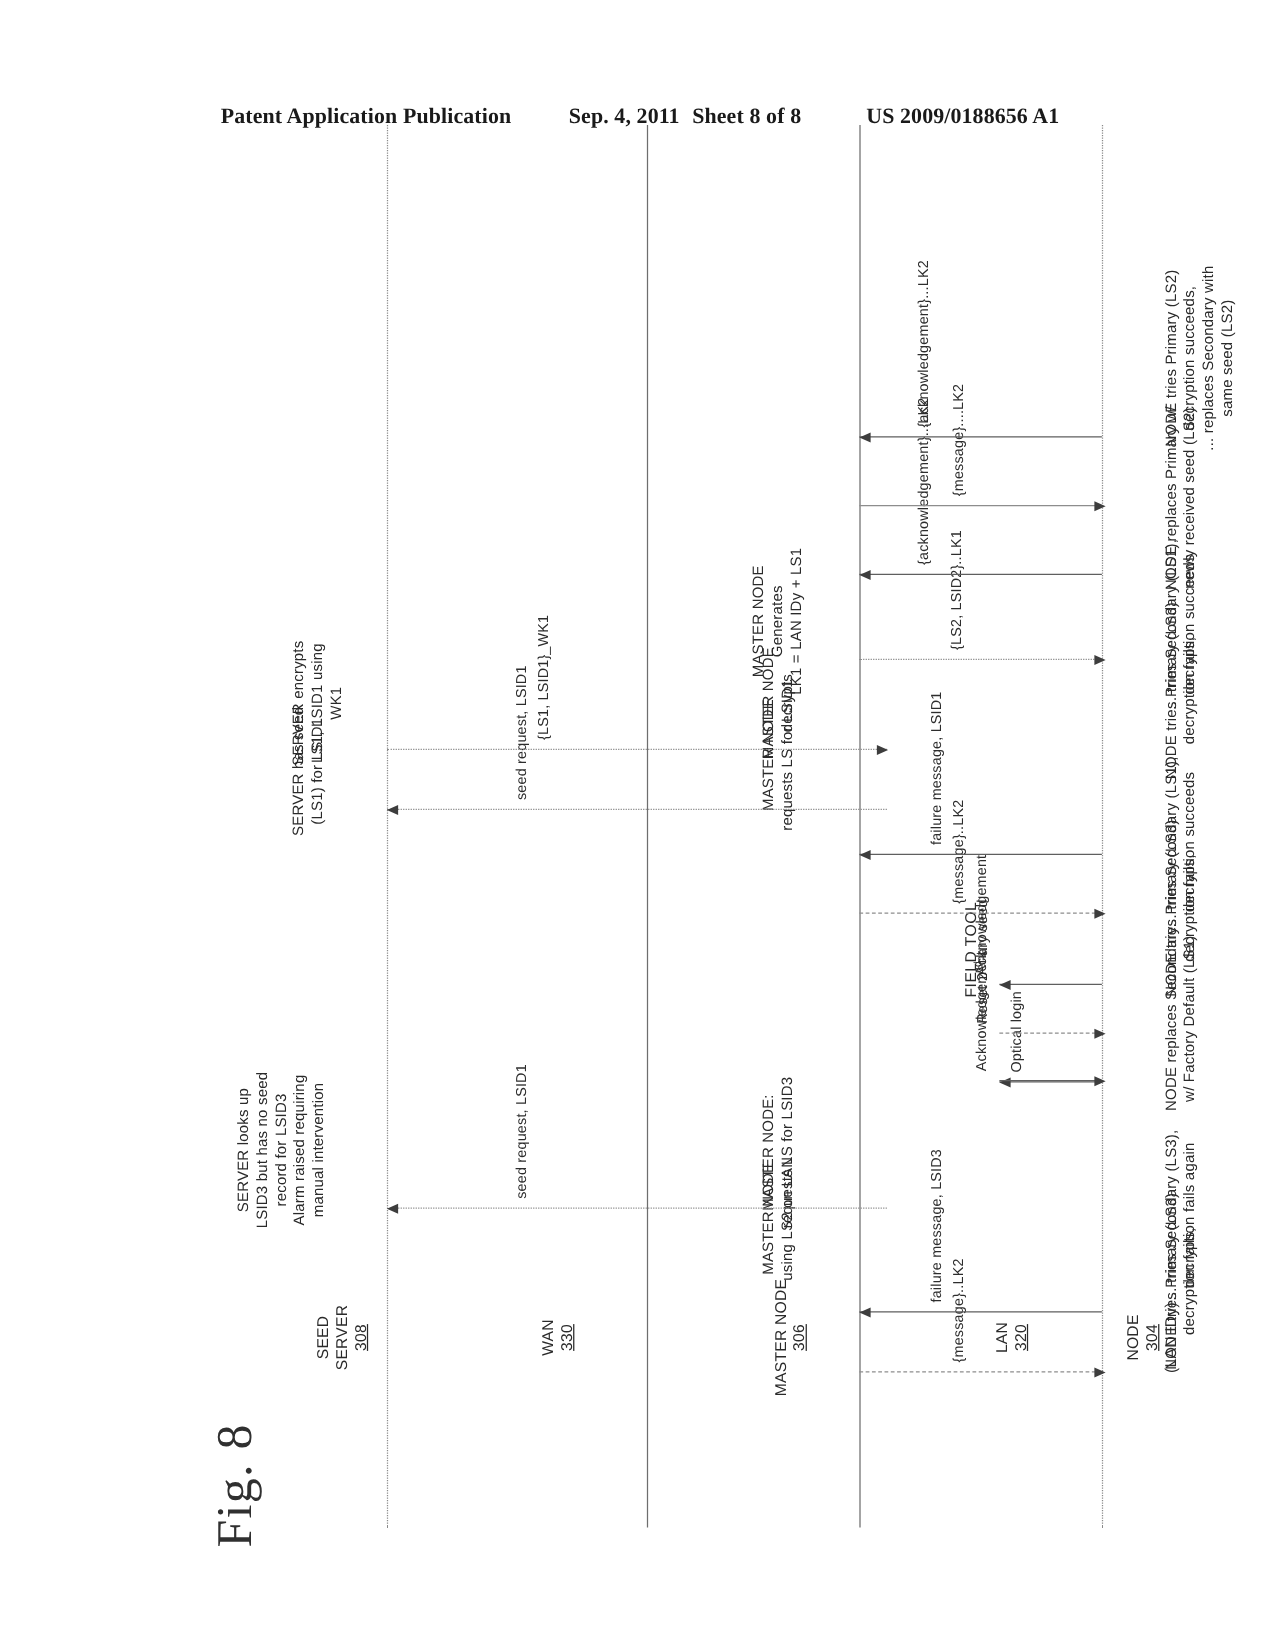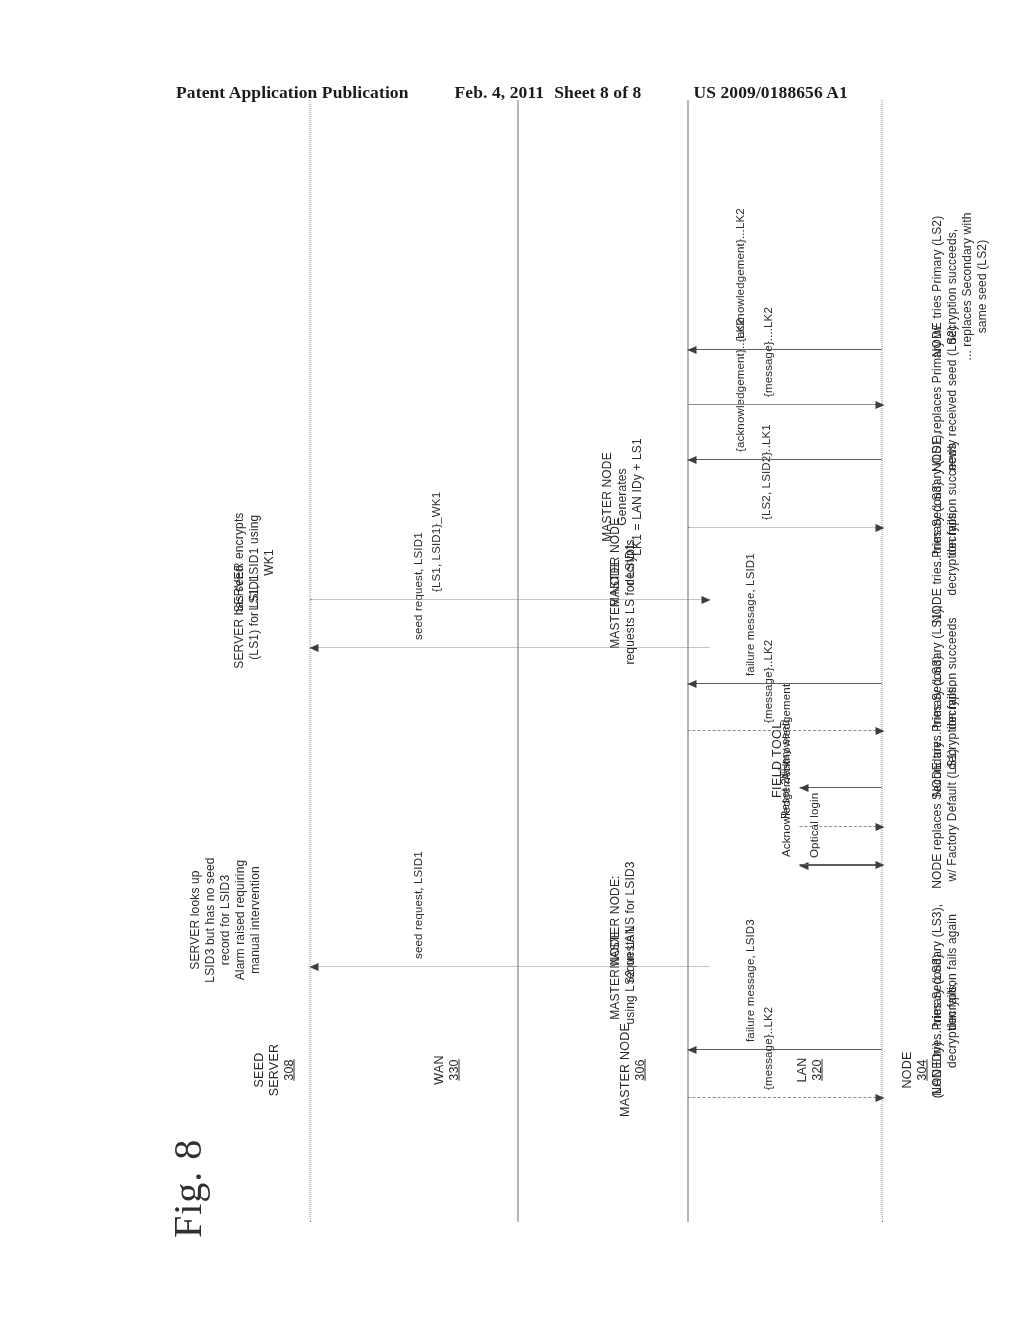--- a/index.html
+++ b/index.html
@@ -130,21 +130,21 @@
     color: #2a2a2a;
     white-space: nowrap;
   }
 
   .sup { font-size: 0.72em; vertical-align: super; }
 </style>
 </head>
 <body>
 
 <div id="patent-header">
-  <span class="seg">Patent Application Publication</span><span class="gap-a"></span><span class="seg">Feb. 4, 2011</span><span class="gap-b"></span><span class="seg">Sheet 8 of 8</span><span class="gap-c"></span><span class="seg">US 2009/0188656 A1</span>
+  <span class="seg">Patent Application Publication</span><span class="gap-a"></span><span class="seg">Sep. 4, 2011</span><span class="gap-b"></span><span class="seg">Sheet 8 of 8</span><span class="gap-c"></span><span class="seg">US 2009/0188656 A1</span>
 </div>
 
 <div id="figure-stage">
   <div id="figure-rot">
 
     <div id="fig-label">Fig. 8</div>
 
     <div class="band-line dotted" style="top:170px; width:1122px; left:28px;"></div>
     <div class="band-line solid" style="top:378px; width:1122px; left:28px;"></div>
     <div class="band-line solid" style="top:548px; width:1122px; left:28px;"></div>

